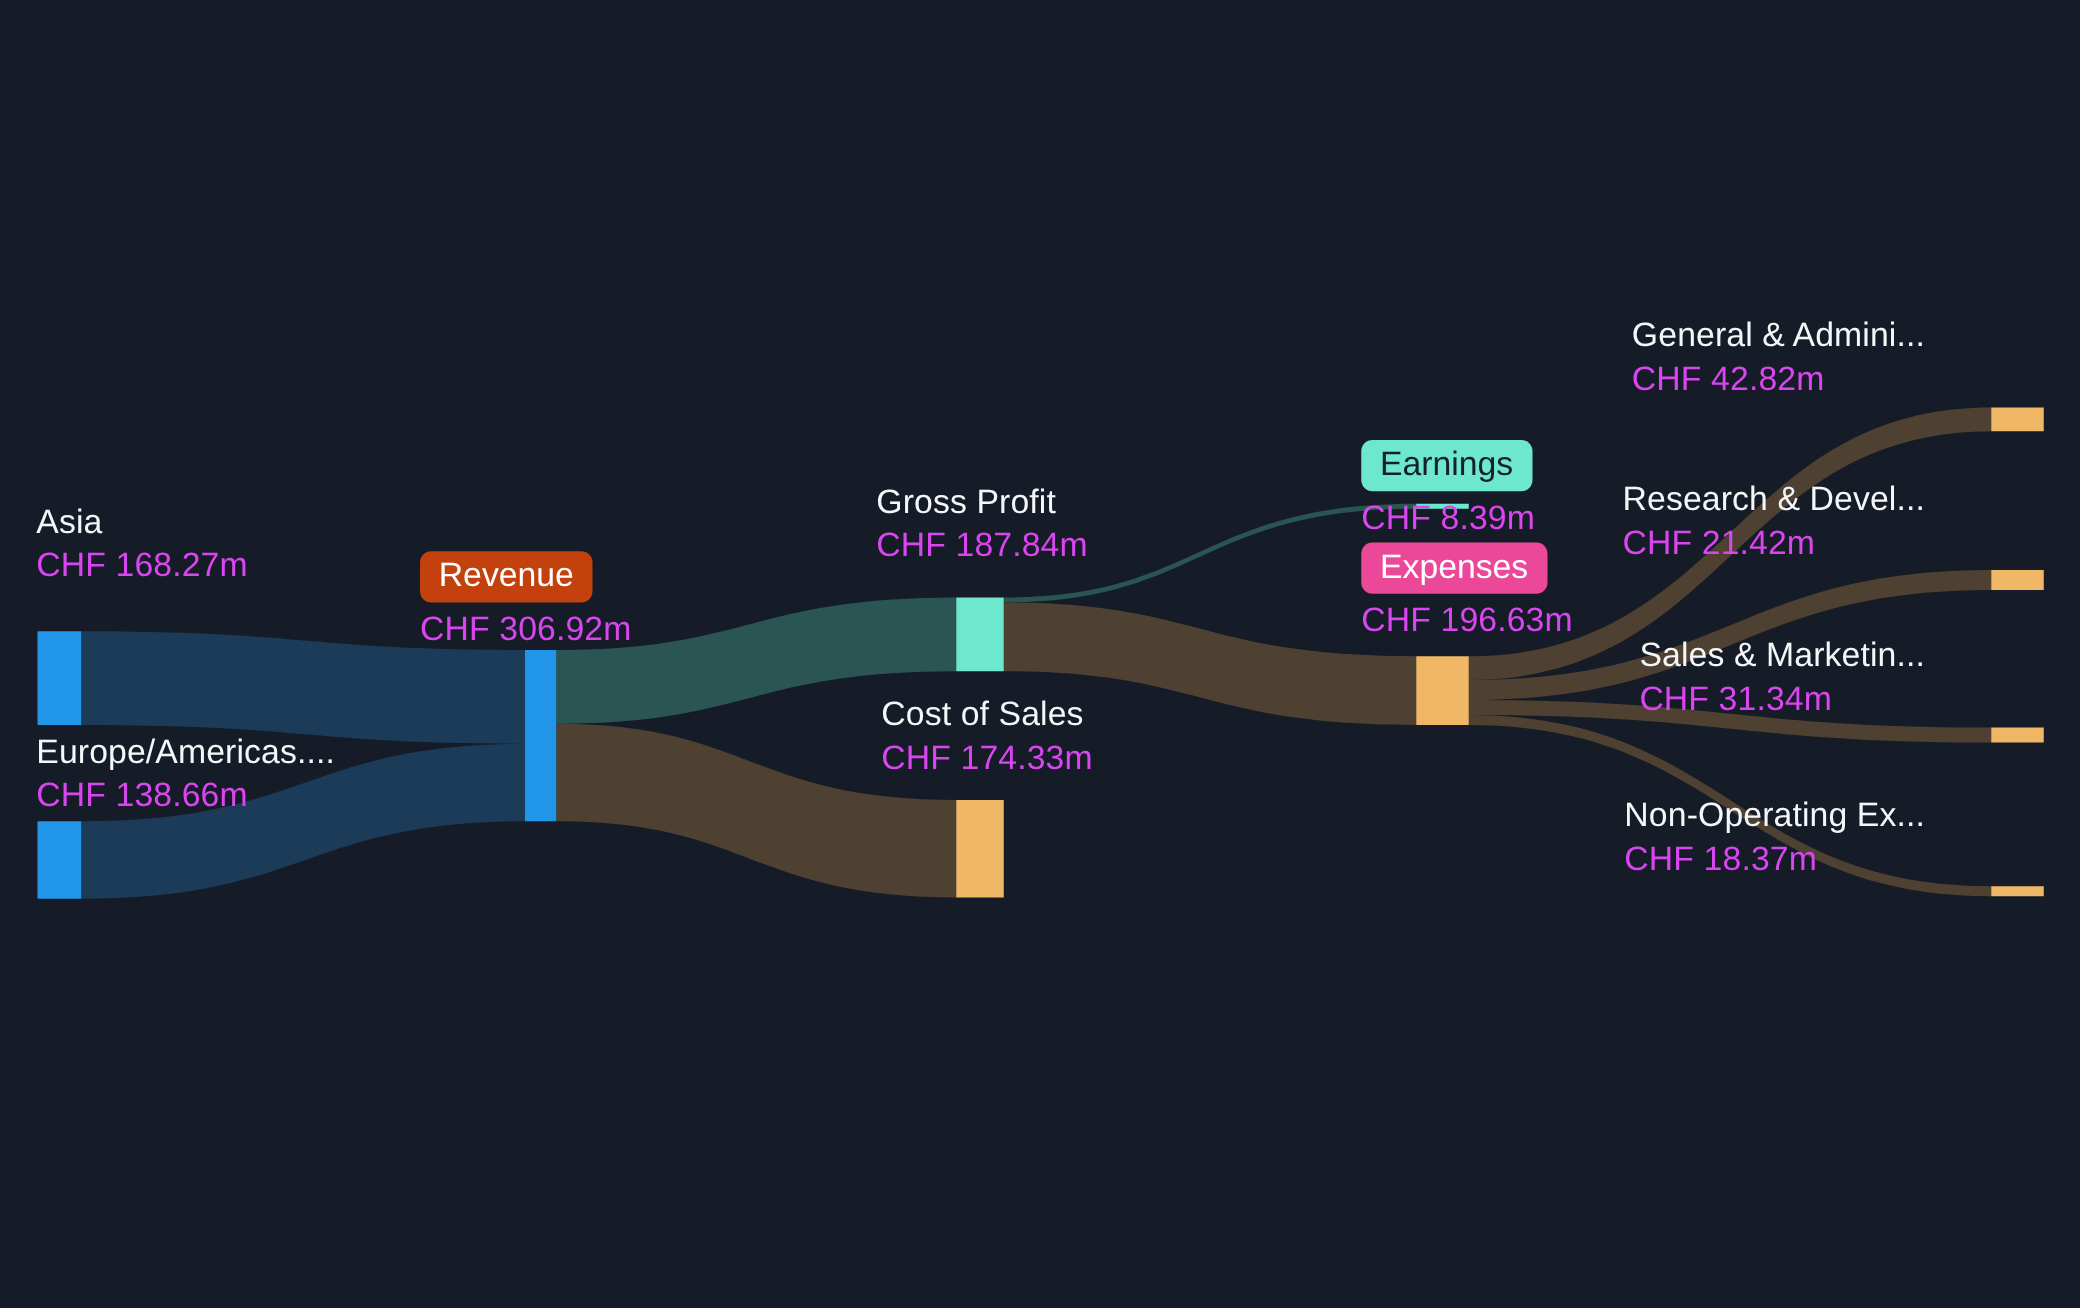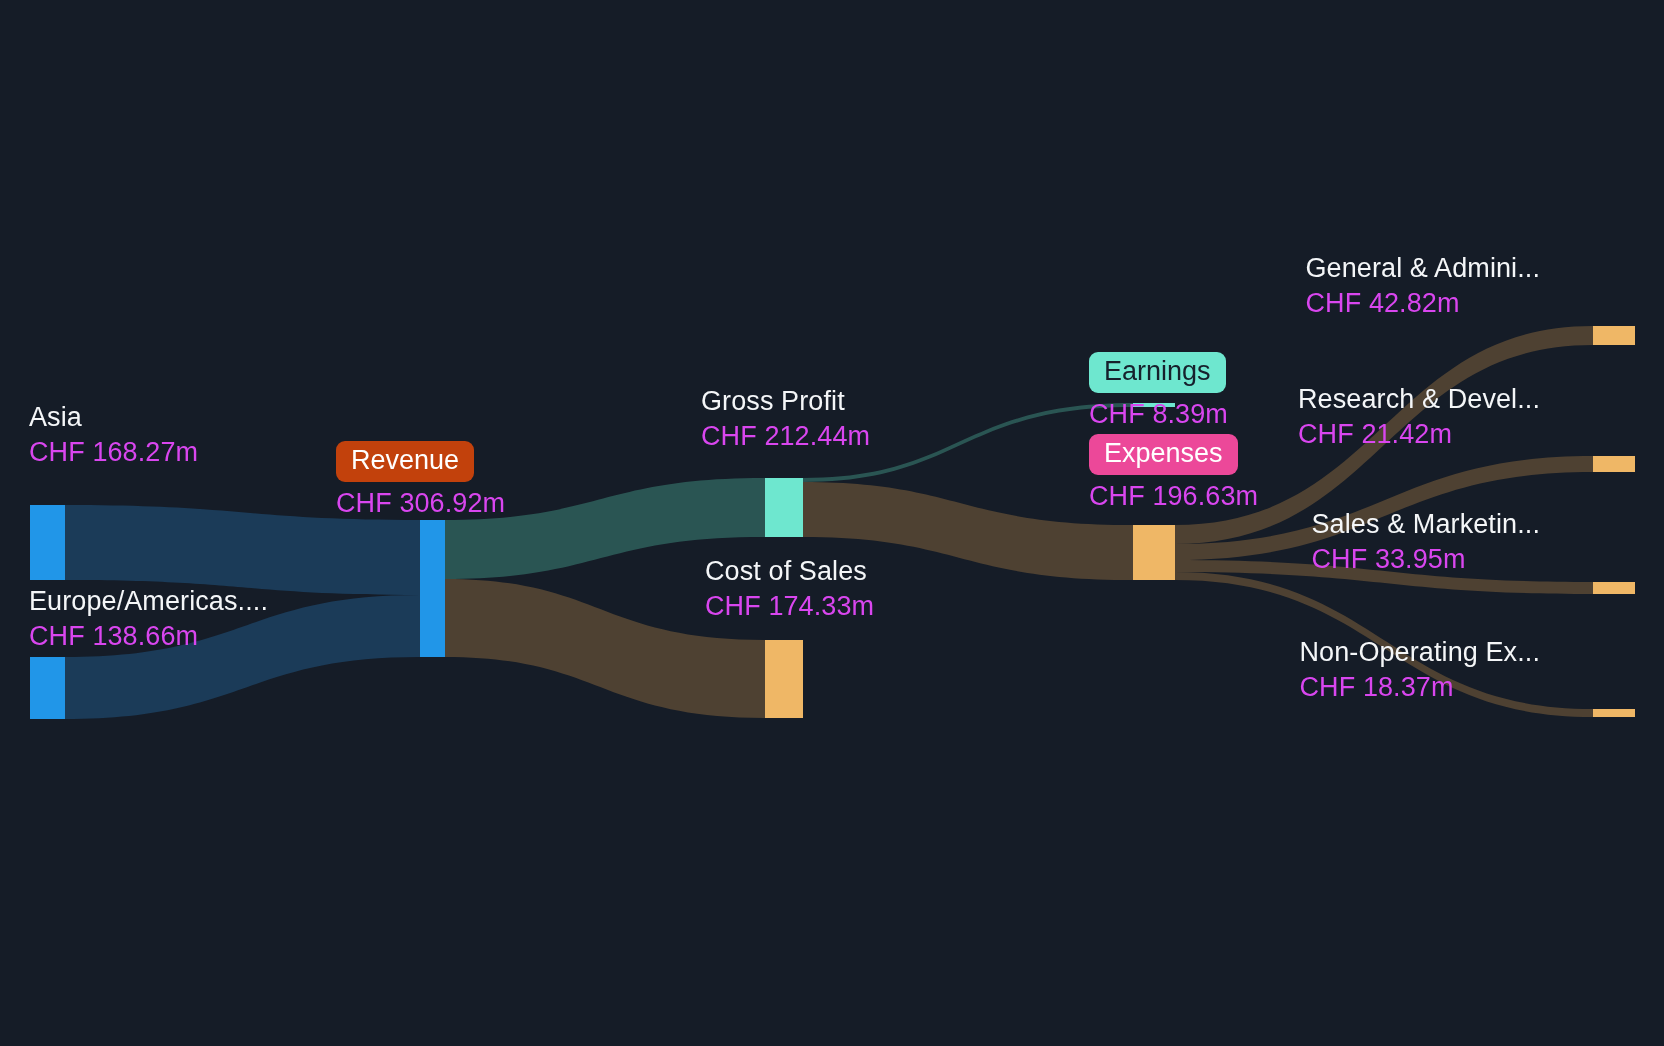--- a/index.html
+++ b/index.html
@@ -82,21 +82,21 @@
 
   <div class="lbl" style="left:336px; top:441px;">
     <span class="pill-wrap">
       <span class="pill revenue">Revenue</span>
     </span>
     <span class="val">CHF 306.92m</span>
   </div>
 
   <div class="lbl" style="left:701px; top:388px;">
     <span class="name">Gross Profit</span>
-    <span class="val">CHF 212.44m</span>
+    <span class="val">CHF 187.84m</span>
   </div>
 
   <div class="lbl" style="left:705px; top:558px;">
     <span class="name">Cost of Sales</span>
     <span class="val">CHF 174.33m</span>
   </div>
 
   <div class="lbl" style="left:1089px; top:317px;margin-top:35px;">
     <span class="pill-wrap">
       <span class="pill earnings">Earnings</span>
@@ -116,21 +116,21 @@
     <span class="val">CHF 42.82m</span>
   </div>
 
   <div class="lbl right" style="right:124px; top:386px;">
     <span class="name">Research &amp; Devel...</span>
     <span class="val">CHF 21.42m</span>
   </div>
 
   <div class="lbl right" style="right:124px; top:511px;">
     <span class="name">Sales &amp; Marketin...</span>
-    <span class="val">CHF 33.95m</span>
+    <span class="val">CHF 31.34m</span>
   </div>
 
   <div class="lbl right" style="right:124px; top:639px;">
     <span class="name">Non-Operating Ex...</span>
     <span class="val">CHF 18.37m</span>
   </div>
 
 </div>
 
 </body></html>

